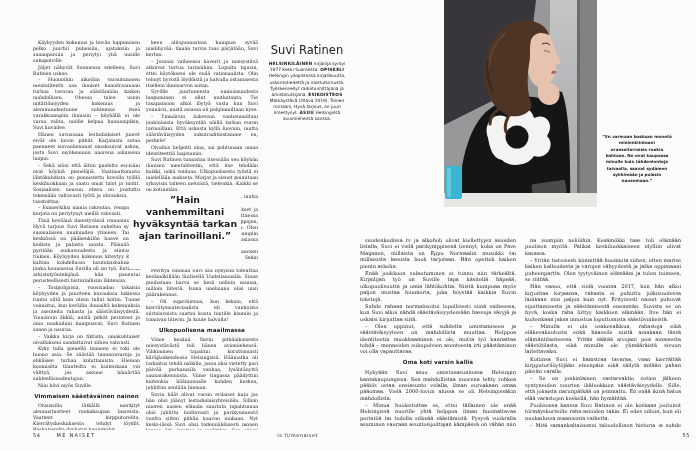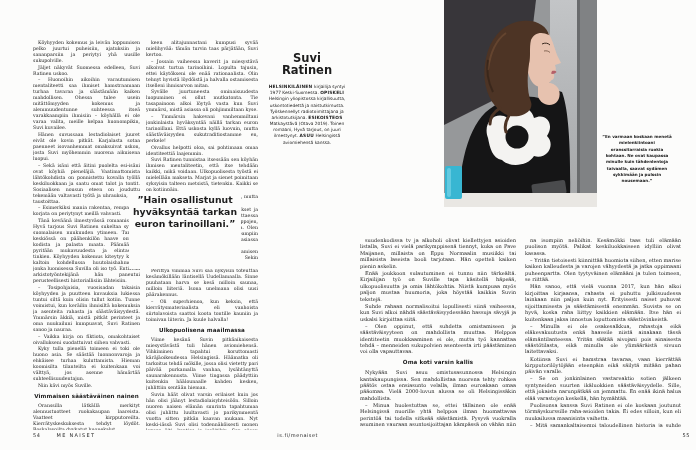--- a/index.html
+++ b/index.html
@@ -13,21 +13,21 @@
   .page-right .col{font-size:5.05px;}
   .lcol1{left:33px;top:40px;width:107px;height:390px;}
   .lcol2{left:146px;top:40px;width:112px;height:390px;}
   .rcol1{left:360px;top:237px;width:156px;height:190px;}
   .rcol2{left:525px;top:237px;width:156px;height:190px;}
   .pull-quote{position:absolute;left:129px;top:191px;width:108px;min-height:72px;
           background:#fcfcfb;font-family:"DejaVu Sans", sans-serif;font-weight:bold;
           font-size:9.3px;line-height:1.3;text-align:center;padding:3px 2px;z-index:5;}
   .bio{position:absolute;left:267px;top:44px;width:80px;text-align:center;
           font-family:"DejaVu Sans", sans-serif;z-index:2;}
-  .bio-title{font-size:11.5px;font-weight:bold;line-height:1.05;margin:8px;}
+  .bio-title{font-size:11.5px;font-weight:normal;line-height:1.05;margin:0;}
   .bio-body{margin-top:5px;font-size:4.35px;line-height:1.42;}
   .bio-body b{font-weight:bold;letter-spacing:0.2px;}
   .photo{position:absolute;left:444px;top:0;width:153px;height:207px;overflow:hidden;}
   .photo-quote{position:absolute;left:601px;top:134px;width:72px;
           font-family:"DejaVu Sans", sans-serif;font-weight:bold;font-size:4.1px;
           line-height:1.55;text-align:center;}
   .footer{position:absolute;top:432px;font-family:"DejaVu Sans", sans-serif;
           font-size:5px;color:#2a2a2a;}
   .footer-left{left:33px;letter-spacing:0.6px;}
   .footer-left .mag{margin-left:16px;letter-spacing:1.3px;}
@@ -64,21 +64,21 @@
         <p>Suvi Ratinen tunnistaa itsessään sen köyhän ihmisen mentaliteetin, että itse tehdään kaikki, mikä voidaan. Ulkopuolisesta työstä ei mielellään makseta. Marjat ja sienet poimitaan syksyisin talteen metsistä, tietenkin. Kaikki se on kotiinpäin.</p>
         <p>Käsityöihmiseksi Suvi ei tunnustaudu, mutta moni muu puuha häneltä luonnistuu.</p>
         <p>– Osaan tehdä rakennuksen perustukset ja valaa betonia, asentaa tarvittaessa lattialämmityksen. Rakastan rautakauppojen, gyproc-levyjen ja kivivillojen maailmaa. Olen osallistunut elämäni aikana useampiin talkoisiin kuin viitsin laskea, ja itse asiassa pidän niistä, Suvi hymähtää.</p>
         <p>– Olen elänyt ja hengittänyt rakentamisen maailmaa koko lapsuuteni ajan. Sekin heijastuu romaaniini.</p>
         <p>Perittyä vimmaa Suvi saa nykyisin toteuttaa kesämökillään läntisellä Uudellamaalla. Sinne puuhataan harva se kesä milloin saunaa, milloin liiteriä. Isona unelmana olisi uusi päärakennus.</p>
         <p>– Oli superhienoa, kun keksin, että kierrätysmateriaalista eli vanhoista siirtolavoista saattoi koota tontille kauniin ja toimivan liiterin. Ja kuule halvalla!</p>
         <h3>Ulkopuolisena maailmassa</h3>
         <p>Viime kesänä Suvin pitkäaikaisesta miesystävästä tuli hänen aviomiehensä. Vihkiminen tapahtui koruttomasti käräjäoikeudessa Helsingissä. Häämatka oli tarkoitus tehdä mökille, jossa olisi vietetty pari päivää purkamalla vanhaa, lysähtänyttä saunarakennusta. Viime tingassa päädyttiin kuitenkin häälounaalle kahden kesken, juhlittiin sentään hieman.</p>
         <p>Suvin häät olivat varsin erilaiset kuin jos hän olisi jäänyt lestadiolaisyhteisöön. Silloin nuoren naisen elämän suurinta tapahtumaa olisi juhlittu luultavasti jo parikymmentä vuotta sitten pitkän kaavan mukaan. Nyt keski-iässä Suvi olisi todennäköisesti monen lapsen äiti, kenties jo isoäitikin. Sen sijaan hänestä tuli korkeakoulutettu, lapseton helsinkiläisnainen.</p>
       </div>
-    <div class="pull-quote">”Hain osallistunut hyväksyntää tarkan euron tarinoillani.”</div>
+    <div class="pull-quote">”Hain vanhemmiltani hyväksyntää tarkan ajan tarinoillani.”</div>
     <div class="bio">
       <p class="bio-title">Suvi Ratinen</p>
       <p class="bio-body"><b>HELSINKILÄINEN </b>kirjailija syntyi 1977 Keski-Suomessa. <b>OPISKELI </b>Helsingin yliopistossa kirjallisuutta, uskontotiedettä ja naistutkimusta. Työskennellyt radiotoimittajana ja arkistotutkijana. <b>ESIKOISTEOS </b>Matkaystävä (Otava 2019). Toinen romaani, Hyvä tarjous, on juuri ilmestynyt. <b>ASUU </b>Helsingissä aviomiehensä kanssa.</p>
     </div>
   </div>
 
   <div class="page-right">
     <div class="photo">
       <svg width="153" height="207" viewBox="0 0 153 207">
         <defs>

